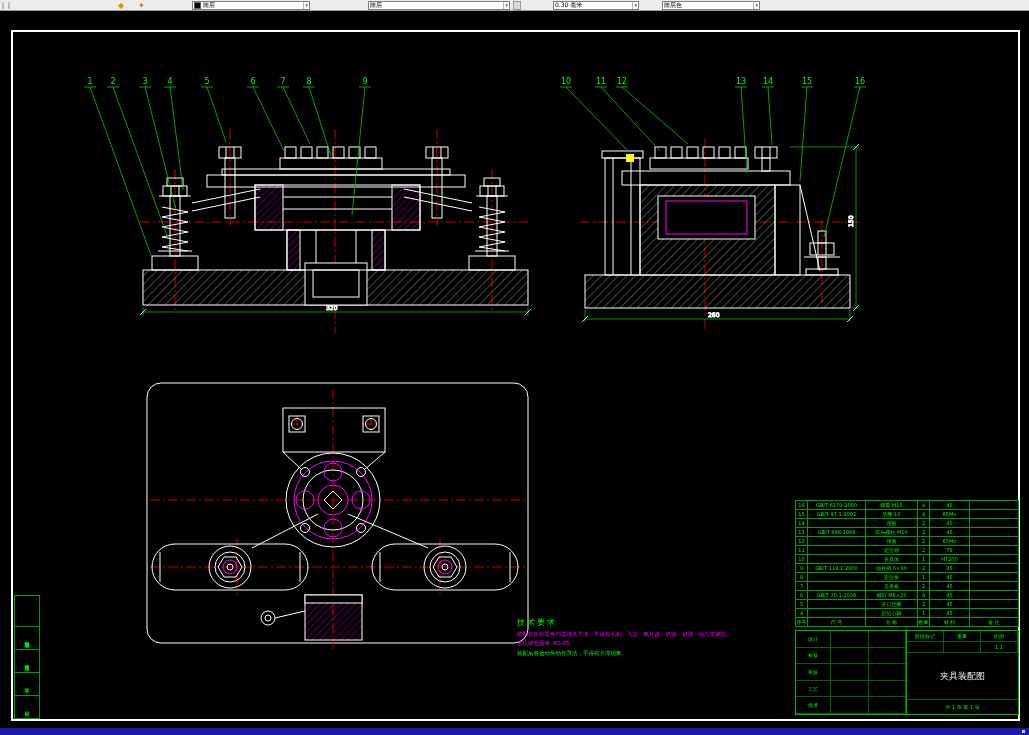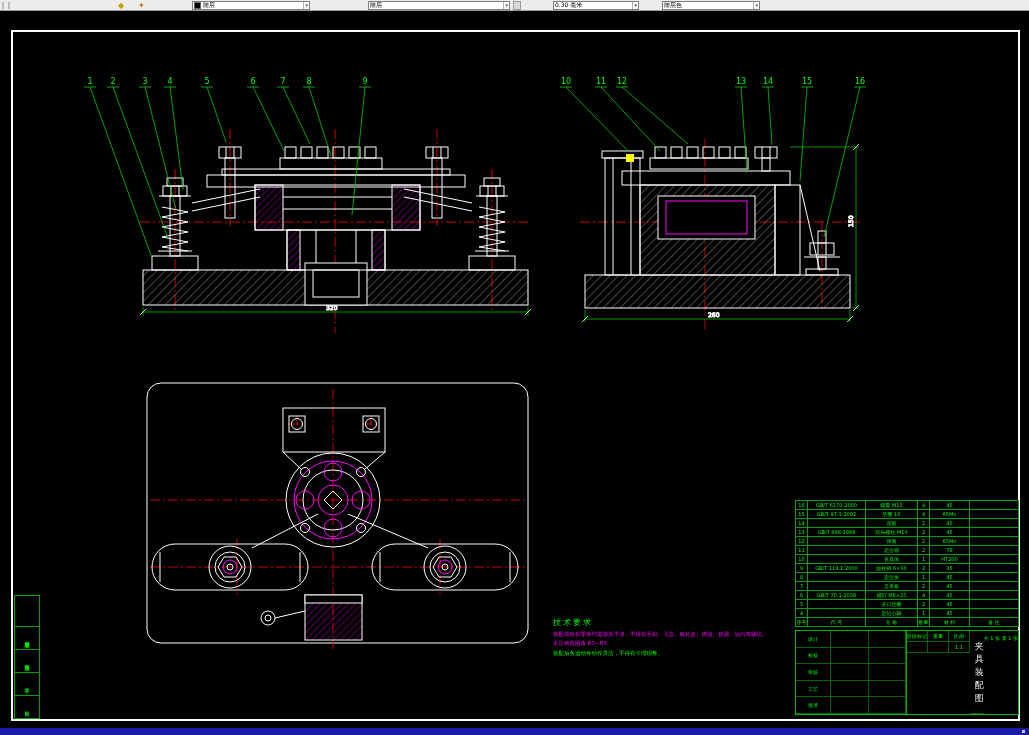--- a/index.html
+++ b/index.html
@@ -23,38 +23,38 @@
   .c3{left:553px;width:86px;}  .c4{left:662px;width:98px;}
   .tb-sep{position:absolute;left:513px;top:1px;width:8px;height:9px;background:#d9d9d9;
           border:1px solid #9a9a9a;box-sizing:border-box;}
   
   .canvas{position:absolute;top:11px;left:0;width:1029px;height:717px;background:#000;}
   .canvas svg{position:absolute;top:0;left:0;}
   .balloon-num{fill:#00ff00;font-size:8px;}
   #balloon-layer line{stroke:#00cc00;stroke-width:0.8;}
   .dim-text{fill:#e8e8e8;font-size:6px;}
   
-  .notes{position:absolute;left:553px;top:606px;width:250px;color:#00ff00;}
+  .notes{position:absolute;left:517px;top:606px;width:250px;color:#00ff00;font-family:Liberation Mono, monospace;}
   .notes-title{font-size:8px;color:#00ff00;margin-bottom:2px;letter-spacing:2px;}
   .note-line{font-size:5.5px;line-height:1.7;white-space:nowrap;overflow:hidden;}
   .note-magenta{color:#ff00ff;} .note-green{color:#00ff00;}
   
   .bom{position:absolute;left:795px;top:489px;width:224px;border-collapse:collapse;
        table-layout:fixed;color:#00ff00;font-size:5px;}
   .bom td,.bom th{border:1px solid #00a000;height:8px;padding:0;text-align:center;
        overflow:hidden;white-space:nowrap;font-weight:normal;}
   
   .titleblock{position:absolute;left:795px;top:619px;width:224px;height:85px;display:flex;
        border:1px solid #00bb00;box-sizing:border-box;color:#00ff00;font-size:5px;}
   .tb-left{width:110px;display:flex;flex-direction:column;border-right:1px solid #00bb00;}
   .sign-row{flex:1;display:flex;}
   .sign-row .cell{flex:1;border-right:1px solid #006600;border-bottom:1px solid #006600;
        display:flex;align-items:center;justify-content:center;overflow:hidden;}
   .sign-row .lbl{flex:0 0 34px;}
-  .tb-right{flex:1;display:flex;flex-direction:row;text-align:right;}
+  .tb-right{flex:1;display:flex;flex-direction:column;text-align:right;}
   .tb-stage{display:grid;grid-template-columns:1fr 1fr 1fr;grid-auto-rows:11px;}
   .tb-stage .cell{border-right:1px solid #006600;border-bottom:1px solid #006600;
        display:flex;align-items:center;justify-content:center;overflow:hidden;}
   .tb-name{flex:1;display:flex;align-items:center;justify-content:center;color:#efefef;
        font-size:9px;border-bottom:1px solid #006600;}
   .tb-sheet{height:14px;display:flex;align-items:center;justify-content:center;}
   
   .margin-blocks{position:absolute;left:14px;top:585px;width:26px;display:flex;flex-direction:column;}
   .mblock{border:1px solid #00a000;height:22px;margin-top:-1px;display:flex;align-items:center;
        justify-content:center;overflow:hidden;}

